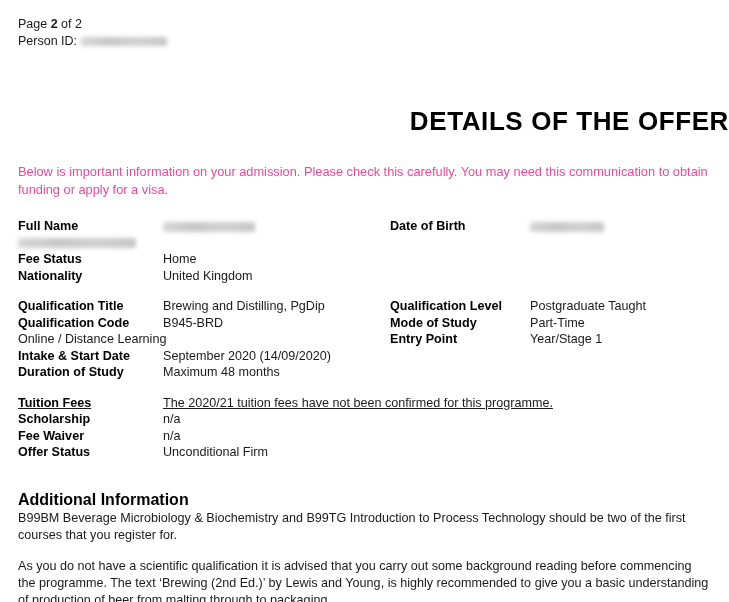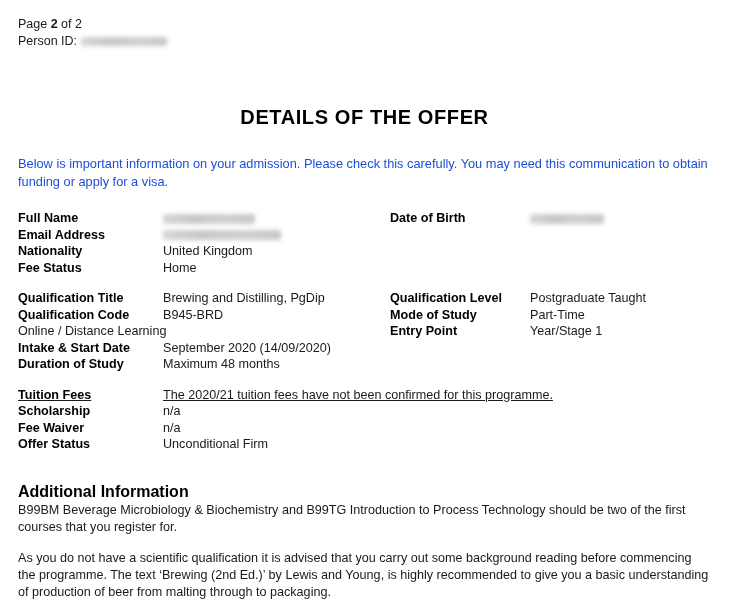--- a/index.html
+++ b/index.html
@@ -91,34 +91,34 @@
   .logo-crest {
     position: absolute;
     left: 8px;
     top: 22px;
     width: 54px;
     height: 62px;
   }
 
   
   .doc-title {
-    text-align: center;
-    font-size: 20px;
+    text-align: right;
+    font-size: 26px;
     font-weight: bold;
     letter-spacing: .6px;
     margin: 10px 0 0 0;
     color: #000;
   }
 
   
   .intro {
     margin: 26px 18px 0 18px;
     font-size: 12.8px;
     line-height: 17.5px;
-    color: #1d4ed8;
+    color: #ec4899;
   }
 
   
   .details {
     margin: 20px 0 0 0;
     padding: 0 18px;
   }
   .block { margin-bottom: 14px; }
   .row {
     display: flex;
@@ -187,36 +187,35 @@
           <span class="lbl">Full Name</span>
           <span class="val"><span class="redact r-name"></span></span>
         </div>
         <div class="cell-right">
           <span class="lbl rt">Date of Birth</span>
           <span class="val"><span class="redact r-dob"></span></span>
         </div>
       </div>
       <div class="row">
         <div class="cell-left">
-          <span class="lbl">Email Address</span>
           <span class="val"><span class="redact r-email"></span></span>
+        </div>
+        <div class="cell-right"></div>
+      </div>
+      <div class="row">
+        <div class="cell-left">
+          <span class="lbl">Fee Status</span>
+          <span class="val">Home</span>
         </div>
         <div class="cell-right"></div>
       </div>
       <div class="row">
         <div class="cell-left">
           <span class="lbl">Nationality</span>
           <span class="val">United Kingdom</span>
-        </div>
-        <div class="cell-right"></div>
-      </div>
-      <div class="row">
-        <div class="cell-left">
-          <span class="lbl">Fee Status</span>
-          <span class="val">Home</span>
         </div>
         <div class="cell-right"></div>
       </div>
     </div>
 
     <div class="block">
       <div class="row">
         <div class="cell-left">
           <span class="lbl">Qualification Title</span>
           <span class="val">Brewing and Distilling, PgDip</span>

